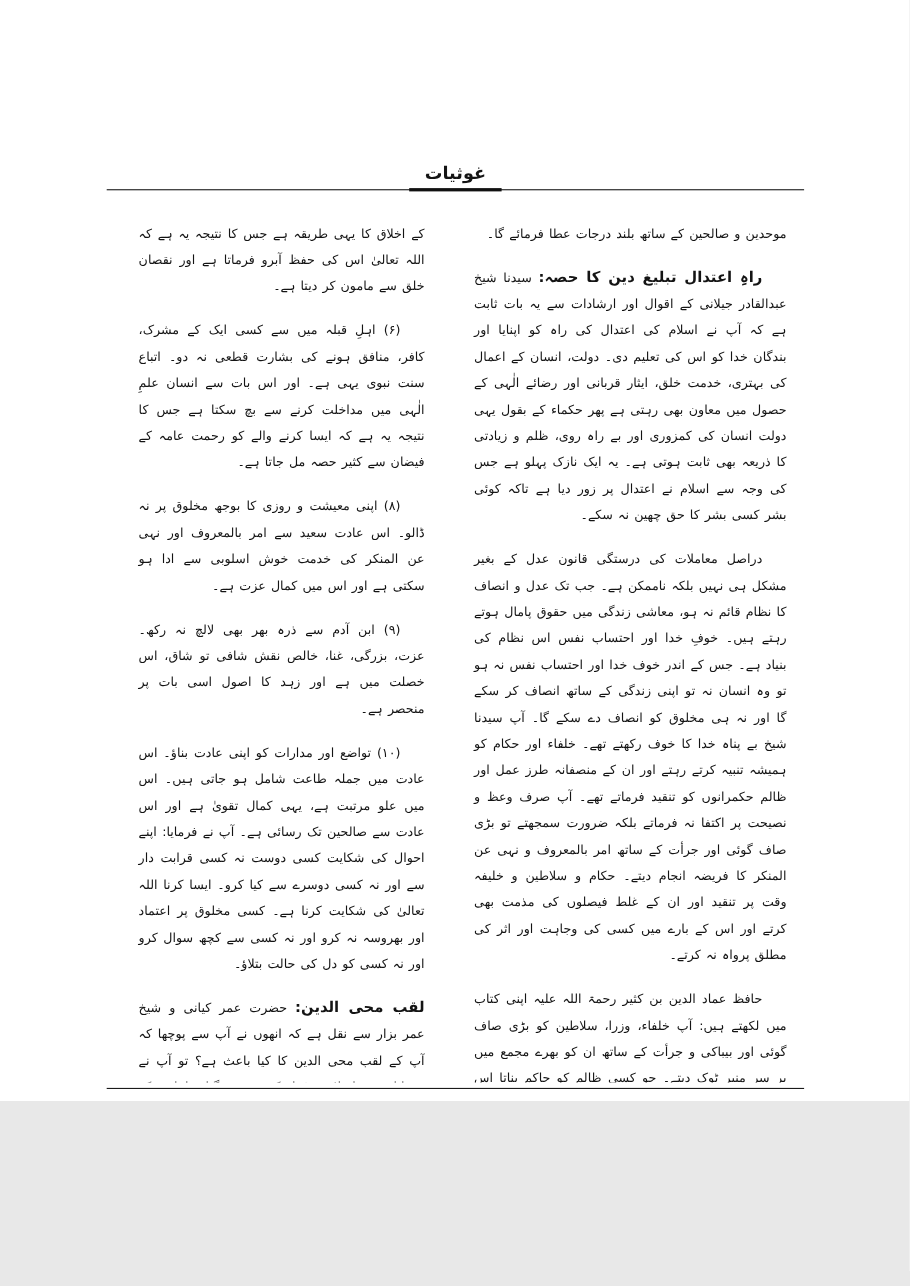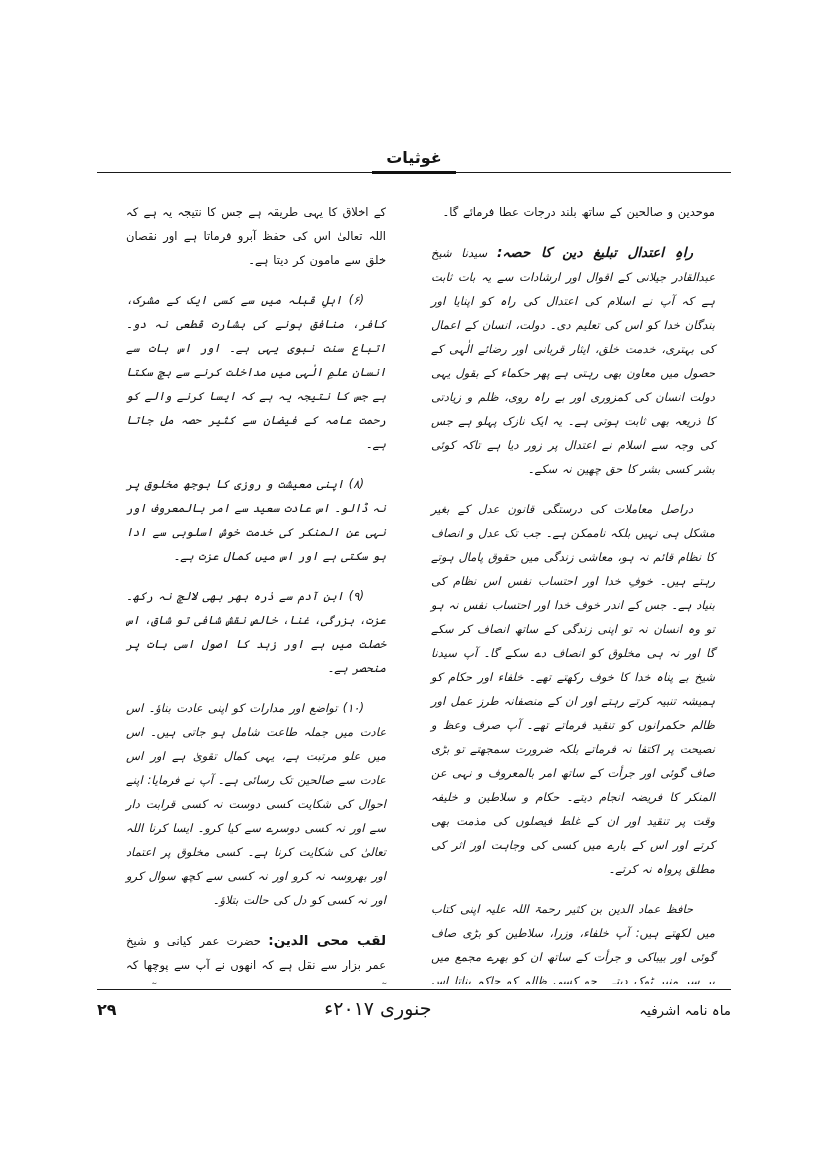--- a/index.html
+++ b/index.html
@@ -1,18 +1,18 @@
 <!DOCTYPE html>
 <html lang="ur" dir="rtl"><head>
 <meta charset="utf-8">
 <style>
   html,body{margin:0;padding:0;background:#e8e8e8;}
   .page{
     position:relative;
-    width:827px;height:1169px;
+    width:827px;height:1001px;
     background:#ffffff;
     font-family:"DejaVu Sans",sans-serif;
     color:#141414;
     overflow:hidden;
     margin:0 auto;
   }
   
   .header{
     position:absolute;top:148px;left:97px;width:634px;
     text-align:center;
@@ -43,21 +43,21 @@
   }
   .col-right{width:316px;}
   .col-left{width:292px;}
   .col p{
     margin:16px;
     font-size:11.5px;
     line-height:24px;
     word-spacing:1px;
     text-align:justify;
   }
-  .indent{text-indent:22px;font-style:italic;}
+  .indent{text-indent:22px;}
   .runin{
     font-weight:bold;
     font-size:13.5px;
   }
   .col-heading{
     margin:0;
     text-align:center;
     font-weight:bold;
     font-size:15px;
     line-height:27px;

